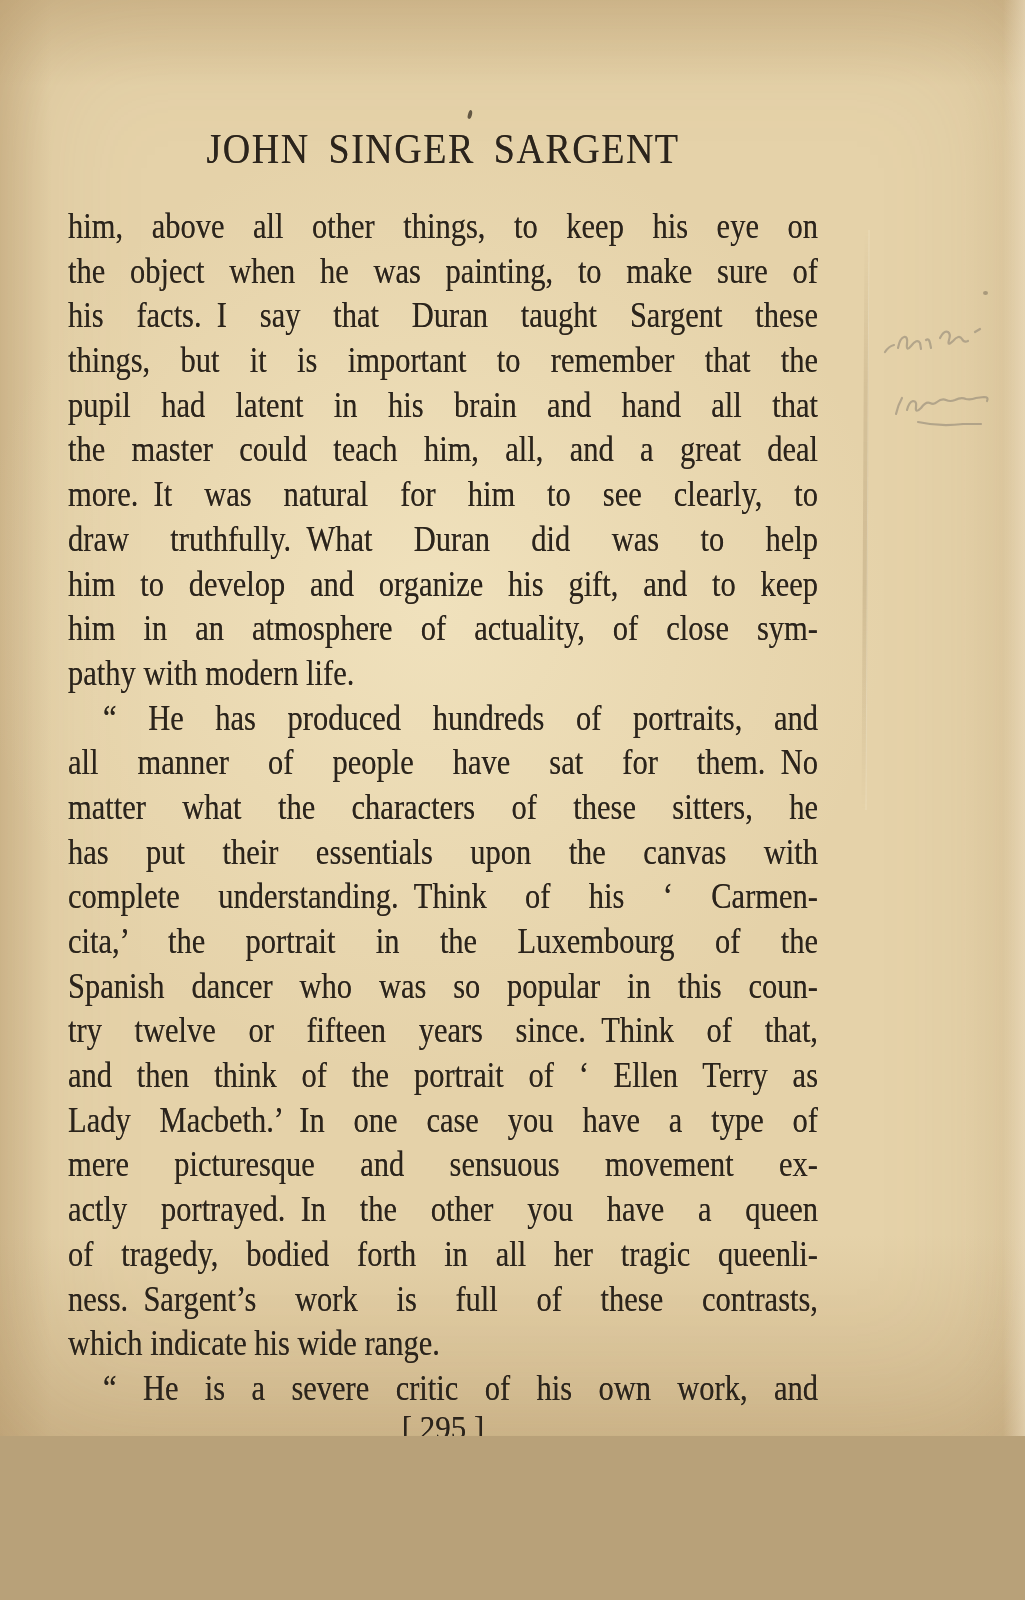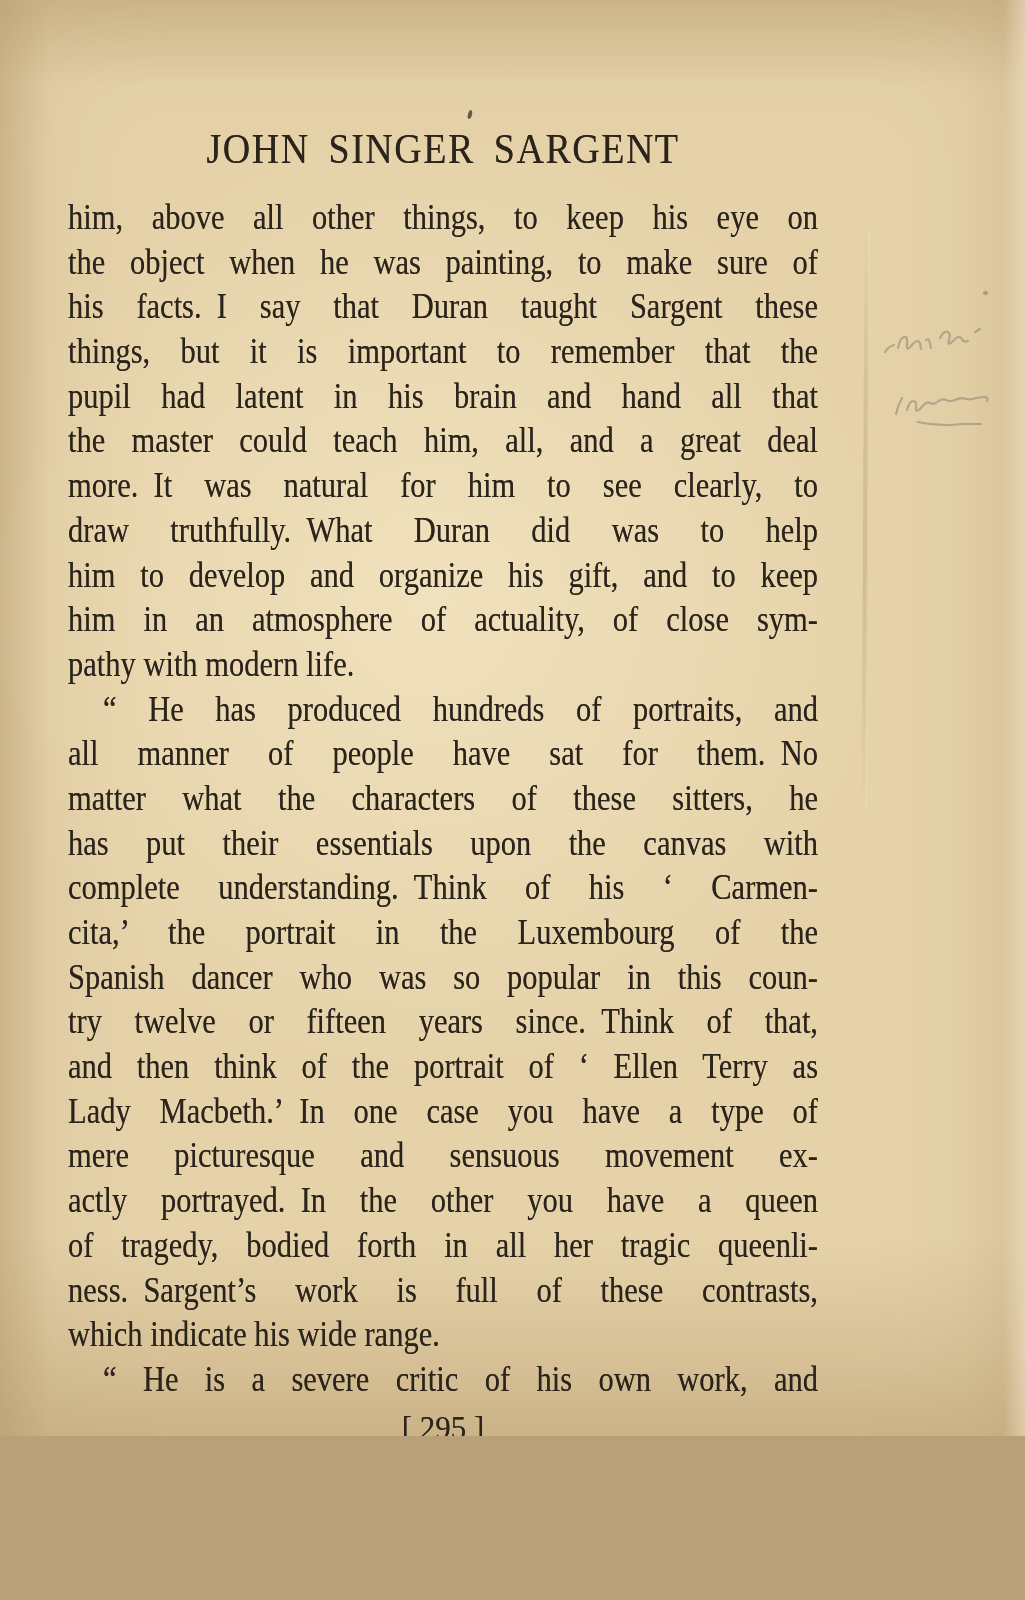--- a/index.html
+++ b/index.html
@@ -17,21 +17,21 @@
     box-shadow: inset 0 0 140px rgba(150,118,75,.22);
   }
   .header{
     position:absolute;top:128px;left:68px;width:750px;margin:0;
     text-align:center;font-weight:400;
     font-size:38px;line-height:40px;
     letter-spacing:1.5px;word-spacing:8px;
     transform:scaleY(1.12);transform-origin:50% 50%;
     text-shadow:0 0 .5px rgba(43,36,26,.7);
   }
-  .textblock{position:absolute;top:195px;left:68px;width:750px;}
+  .textblock{position:absolute;top:204px;left:68px;width:750px;}
   .line{
     height:44.7px;line-height:44.7px;
     font-size:30.5px;
     text-align:justify;text-align-last:justify;text-justify:inter-word;
     transform:scaleY(1.18);transform-origin:50% 50%;
     text-shadow:0 0 .5px rgba(43,36,26,.65);
   }
   .line.para-end{text-align-last:left;}
   .line.indent{text-indent:35px;}
   .pagenum{

